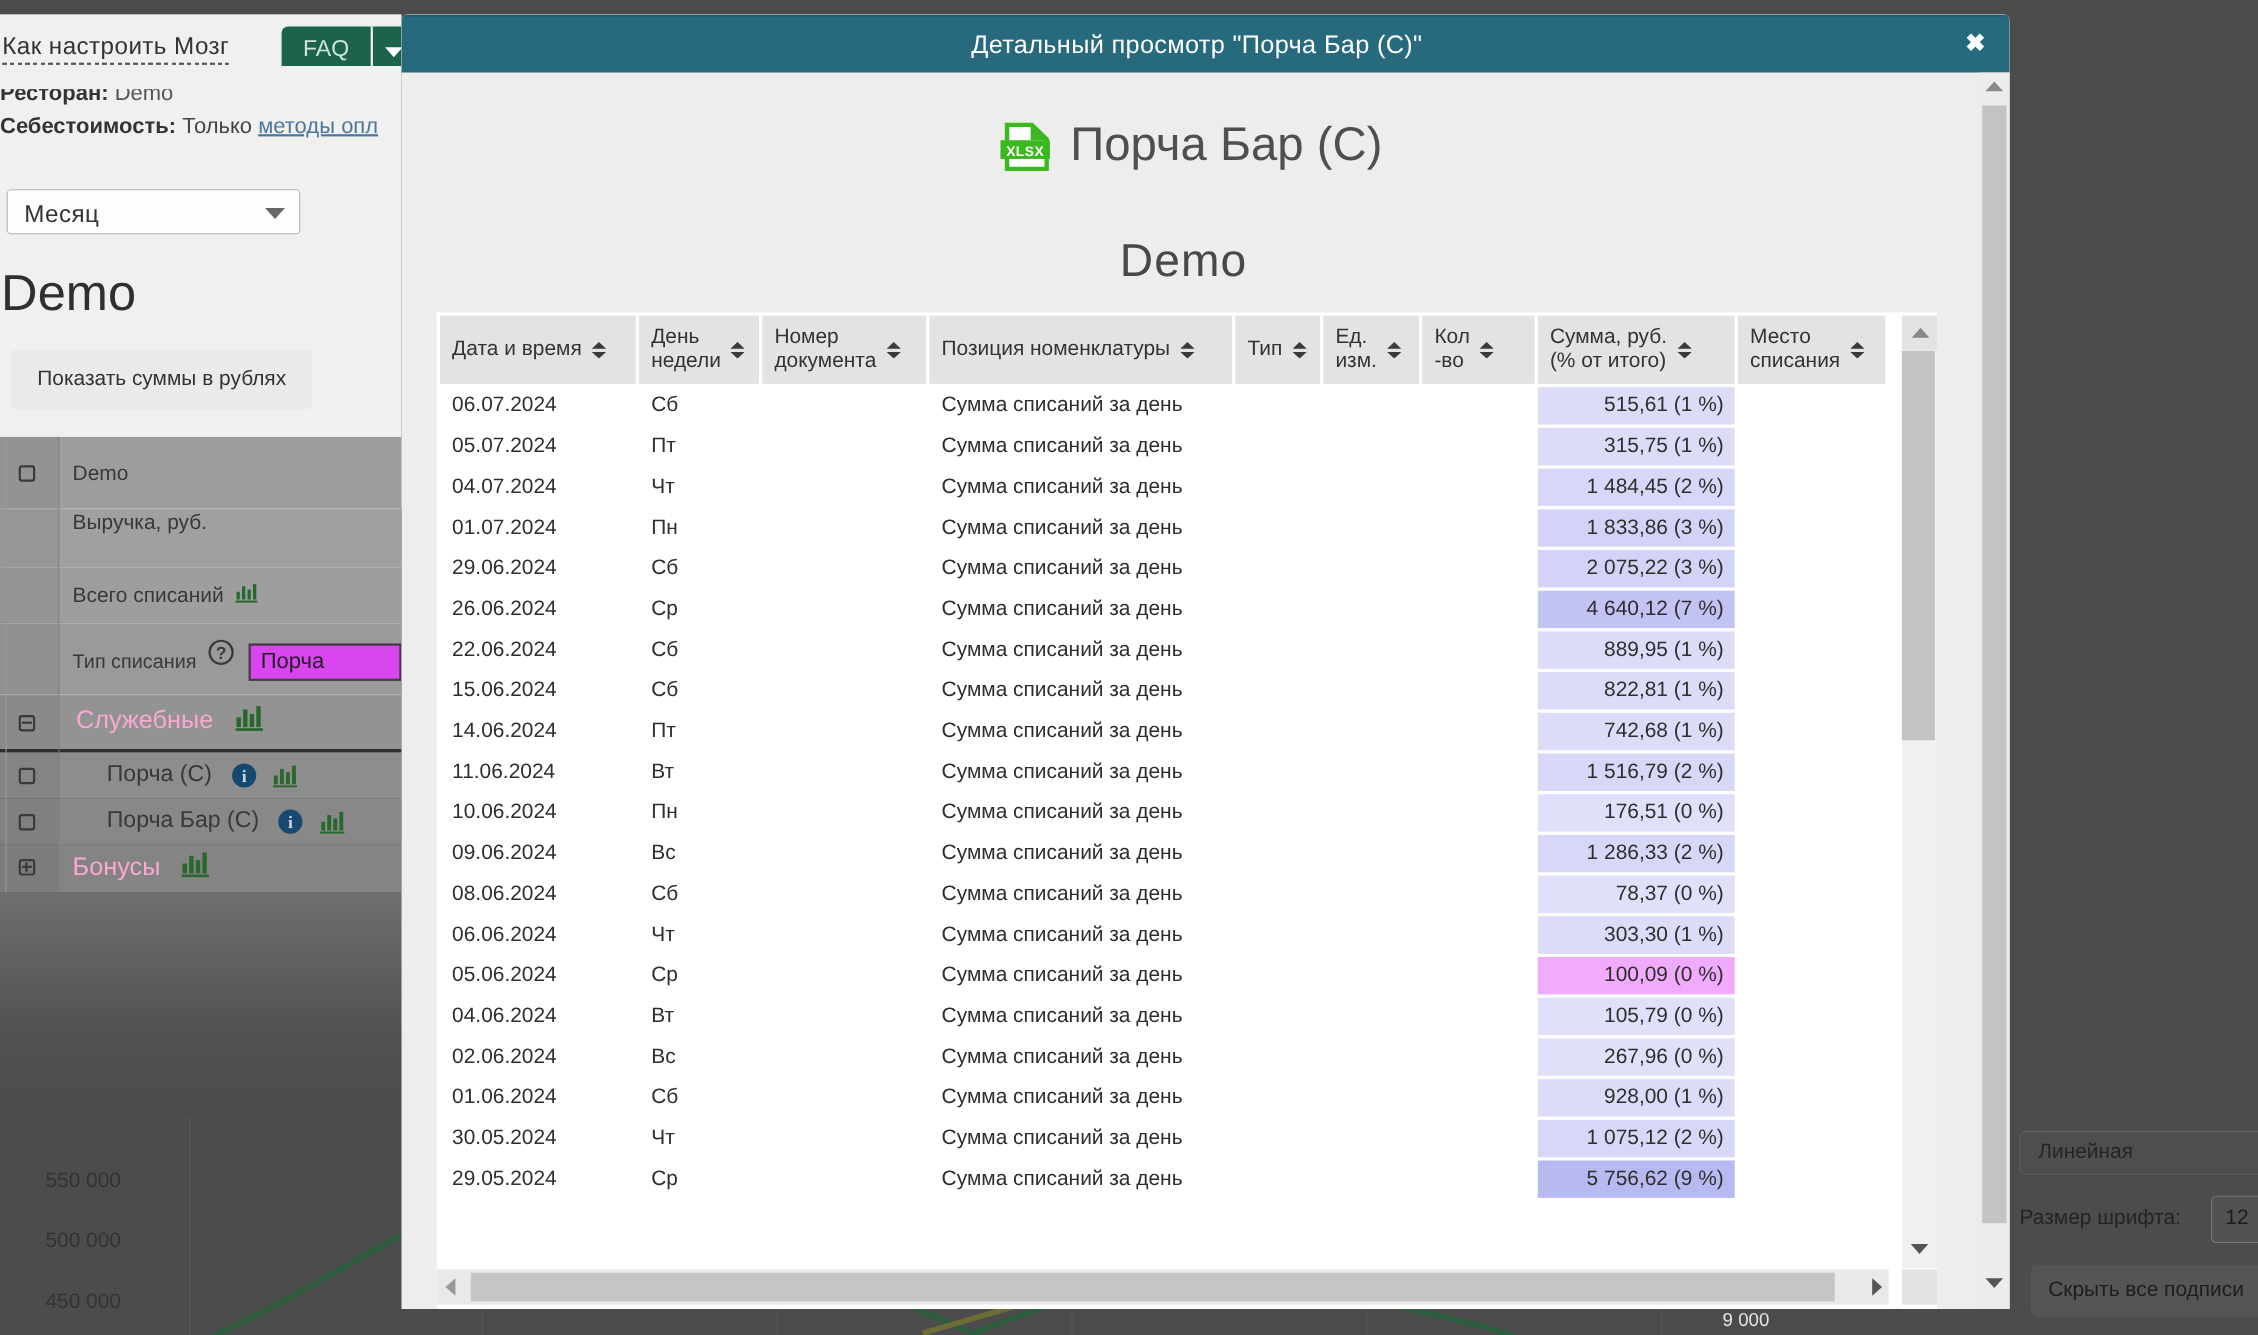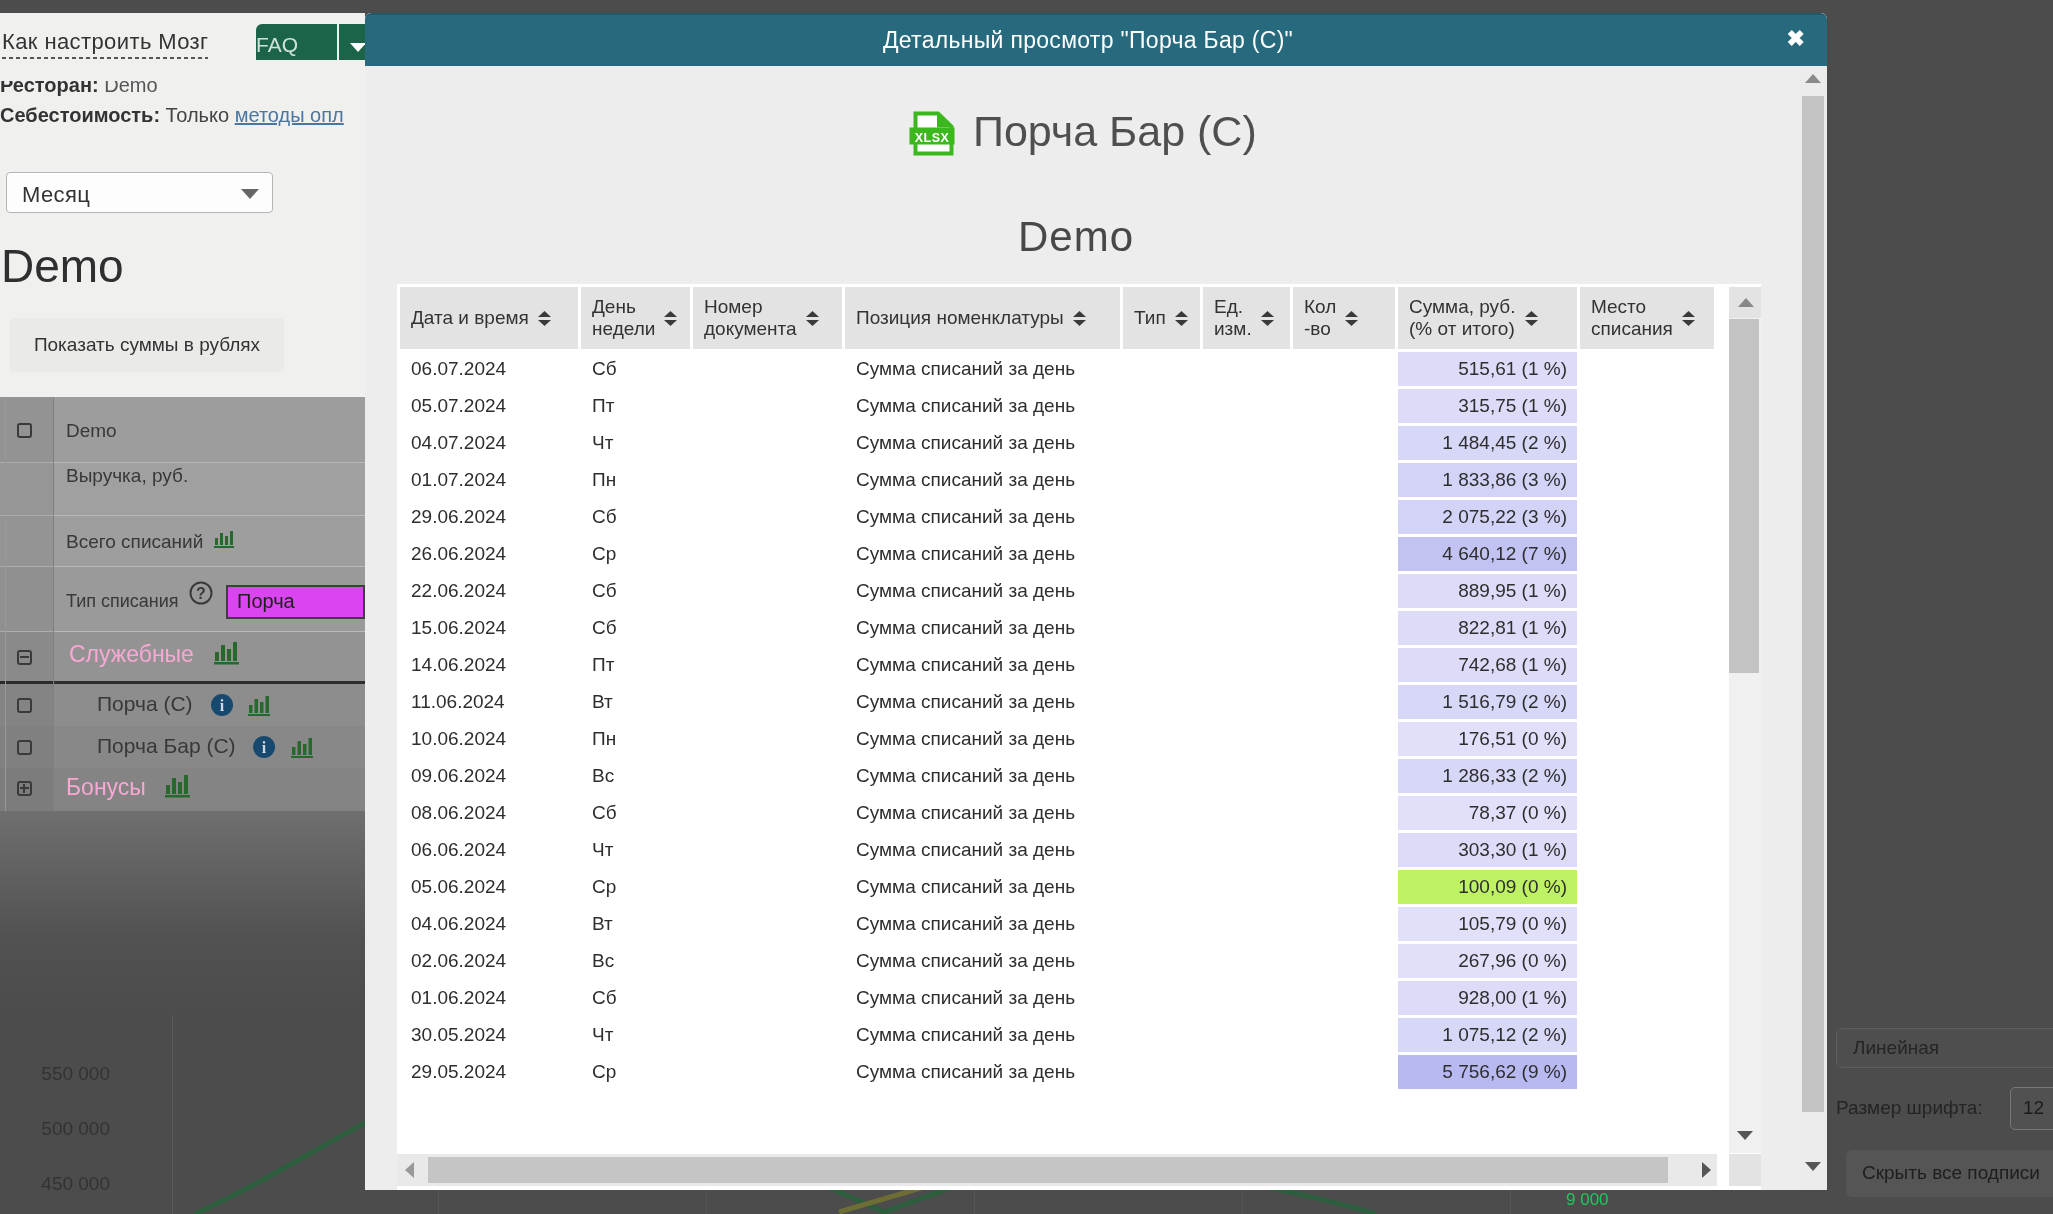--- a/index.html
+++ b/index.html
@@ -4,21 +4,21 @@
 <style>
 *{margin:0;padding:0;box-sizing:border-box}
 html,body{width:2053px;height:1214px;overflow:hidden;background:#4c4c4c;font-family:"Liberation Sans",sans-serif;}
 .abs{position:absolute}
 
 #leftzone{position:absolute;left:0;top:13px;width:365px;height:448px;background:#f0f0ef;overflow:hidden}
 #faqlink{position:absolute;left:2px;top:16px;font-size:22px;color:#333;letter-spacing:0.4px}
 #faqdash{position:absolute;left:2px;top:44px;width:206px;height:2px;background:repeating-linear-gradient(90deg,#555 0,#555 4px,transparent 4px,transparent 7px)}
 #faqbtn{position:absolute;left:256px;top:11px;width:120px;height:44px;background:#1b6349;border-radius:6px;}
 #faqbtn .div{position:absolute;left:81px;top:0;width:2px;height:44px;background:#f0f0ef}
-#faqbtn .t{position:absolute;left:0;top:9px;width:81px;text-align:left;font-size:21px;color:#cfe2da}
+#faqbtn .t{position:absolute;left:0;top:9px;width:81px;text-align:center;font-size:21px;color:#cfe2da}
 #faqbtn .car{position:absolute;left:94px;top:19px;width:0;height:0;border-left:8px solid transparent;border-right:8px solid transparent;border-top:9px solid #fff}
 #costline{position:absolute;left:0px;top:91px;font-size:20px;color:#444;white-space:nowrap}
 #costline b{color:#333}
 #costline a{color:#4a76a0;text-decoration:underline}
 #mselect{position:absolute;left:6px;top:159px;width:267px;height:41px;background:#fdfdfd;border:1px solid #b5b5b5;border-radius:4px}
 #mselect .t{position:absolute;left:15px;top:9px;font-size:22px;letter-spacing:0.4px;color:#333}
 #mselect .car{position:absolute;right:13px;top:16px;width:0;height:0;border-left:9px solid transparent;border-right:9px solid transparent;border-top:10px solid #666}
 #demoh{position:absolute;left:1px;top:226px;font-size:46px;color:#2f2f2f}
 #rubbtn{position:absolute;left:10px;top:305px;width:274px;height:54px;background:#eaeae9;border-radius:4px;font-size:19px;color:#333;text-align:center;line-height:54px}
 
@@ -187,21 +187,21 @@
   <div class="abs" style="left:609px;top:0;width:1px;height:24px;background:#565656"></div>
   <div class="abs" style="left:877px;top:0;width:1px;height:24px;background:#565656"></div>
   <div class="abs" style="left:1145px;top:0;width:1px;height:24px;background:#565656"></div>
   <svg class="abs" style="left:0;top:0" width="1462" height="24" viewBox="0 0 1462 24">
       <g fill="none" stroke-width="5">
         <path d="M 465,-2 L 519,22 L 588,-3" stroke="#2c5e3e"></path>
         <path d="M 474,22 L 563,-4" stroke="#6d6d35"></path>
         <path d="M 905,-2 Q 965,10 1011,24" stroke="#2c5e3e"></path>
       </g>
     </svg>
-  <div class="abs" style="left:1201px;top:0;font-size:17px;color:#22c55e">9 000</div>
+  <div class="abs" style="left:1201px;top:0;font-size:17px;color:#e5e5e5">9 000</div>
 </div>
 
 <div class="abs" style="left:1836px;top:1028px;width:230px;height:40px;border:1px solid #5e5e5e;border-radius:6px;background:#4e4e4e">
   <span style="position:absolute;left:16px;top:8px;font-size:19px;color:#252525">Линейная</span>
 </div>
 <div class="abs" style="left:1836px;top:1097px;font-size:19px;color:#242424">Размер шрифта:</div>
 <div class="abs" style="left:2010px;top:1087px;width:50px;height:43px;border:1px solid #777;border-radius:5px;background:#515151">
   <span style="position:absolute;left:12px;top:9px;font-size:19px;color:#1c1c1c">12</span>
 </div>
 <div class="abs" style="left:1846px;top:1150px;width:220px;height:47px;background:#555;border-radius:6px">
@@ -475,21 +475,21 @@
           <td></td>
         </tr>
         <tr>
           <td>05.06.2024</td>
           <td>Ср</td>
           <td></td>
           <td>Сумма списаний за день</td>
           <td></td>
           <td></td>
           <td></td>
-          <td class="s" style="background:#bef264">100,09 (0 %)</td>
+          <td class="s" style="background:#f0abfc">100,09 (0 %)</td>
           <td></td>
         </tr>
         <tr>
           <td>04.06.2024</td>
           <td>Вт</td>
           <td></td>
           <td>Сумма списаний за день</td>
           <td></td>
           <td></td>
           <td></td>

